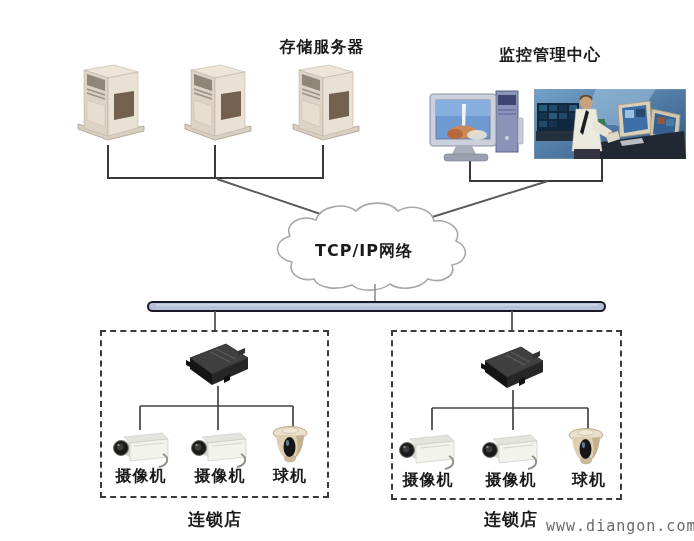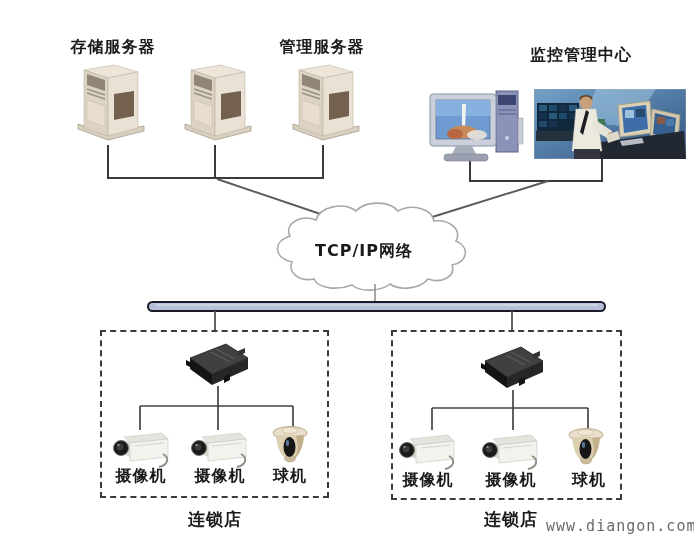--- a/index.html
+++ b/index.html
@@ -149,23 +149,22 @@
       <line x1="156" y1="305" x2="597" y2="305" stroke="#e9edf5" stroke-width="1.2" opacity="0.9"></line>
     </g>
 
     <path d="M215,311 V331 M512,311 V331" stroke="#555" stroke-width="1.8" fill="none"></path>
 
     <path d="M218,386 V430 M140,406 H293 M140,406 V430 M293,406 V430" stroke="#444" stroke-width="1.7" fill="none"></path>
 
     <path d="M513,390 V430 M432,408 H588 M432,408 V430 M588,408 V430" stroke="#444" stroke-width="1.7" fill="none"></path>
   </svg>
 
-  <div class="lbl" style="left:113px;top:37px;">存储服务器</div>
-  <div class="lbl" style="left:322px;top:37px;">管理服务器</div>
-  <div class="lbl" style="left:581px;top:45px;">监控管理中心</div>
+  <div class="lbl" style="left:322px;top:37px;">存储服务器</div>
+  <div class="lbl" style="left:550px;top:45px;">监控管理中心</div>
 
   <svg class="abs" style="left:64px;top:58px;" width="90" height="92">
       <use href="#sym-server"></use>
     </svg>
   <svg class="abs" style="left:171px;top:58px;" width="90" height="92">
       <use href="#sym-server"></use>
     </svg>
   <svg class="abs" style="left:279px;top:58px;" width="90" height="92">
       <use href="#sym-server"></use>
     </svg>

